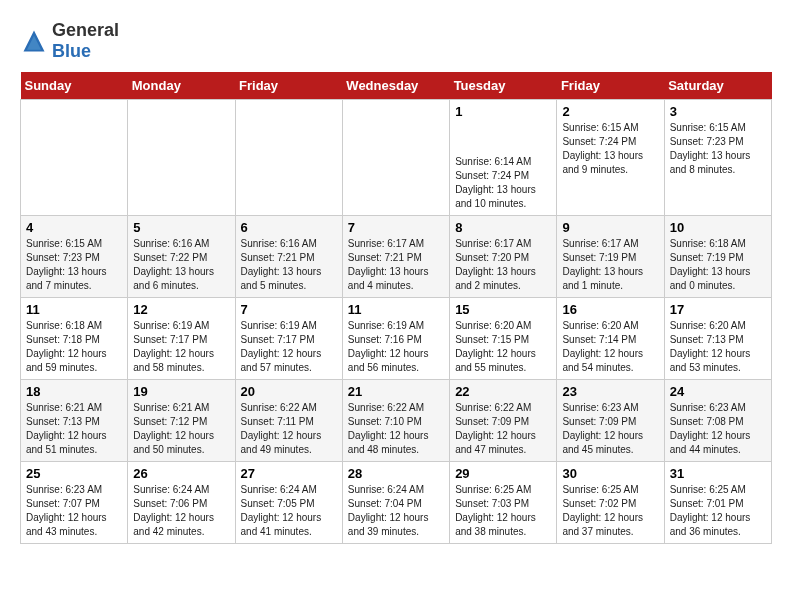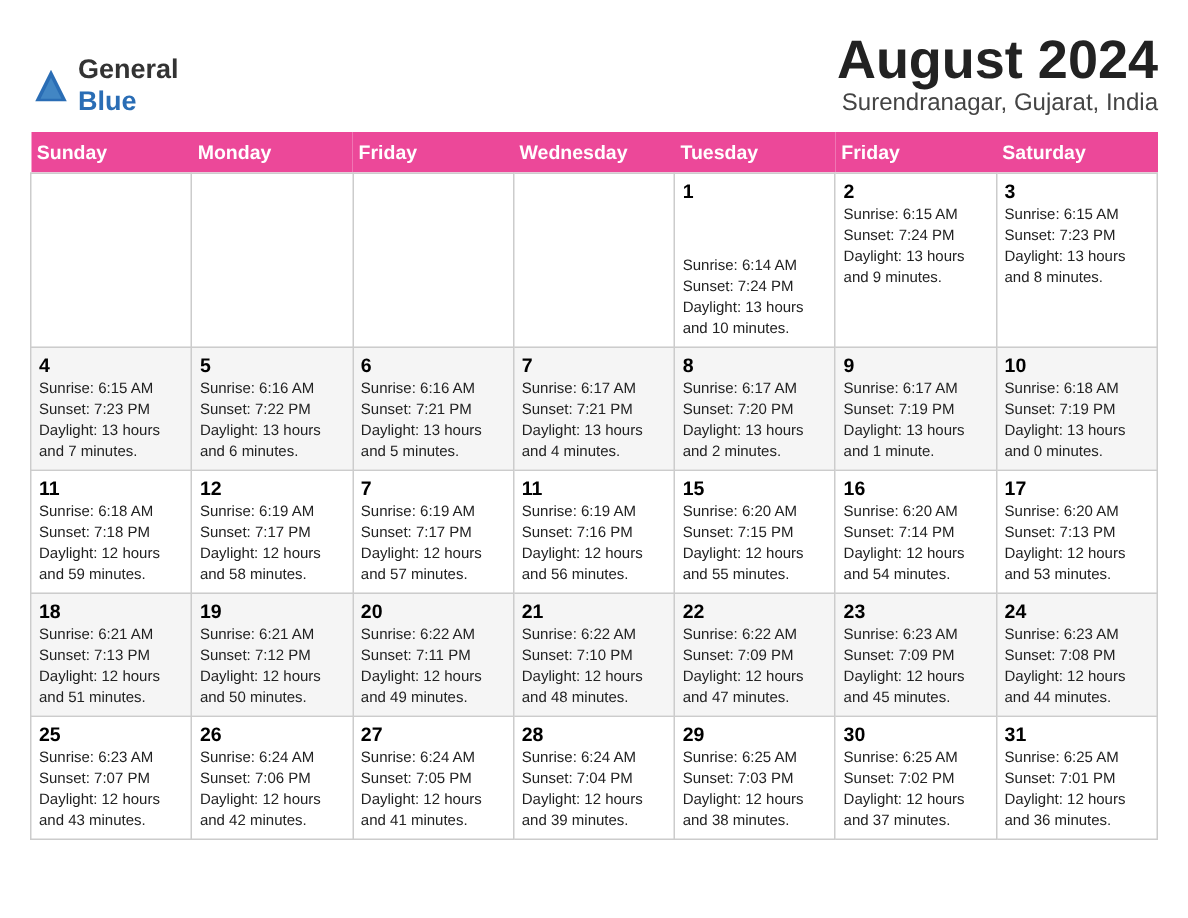--- a/index.html
+++ b/index.html
@@ -6,21 +6,21 @@
     body {
       font-family: Arial, sans-serif;
       background: #fff;
       width: 792px;
       min-height: 612px;
       padding: 20px;
     }
     .header-area {
       display: flex;
       justify-content: space-between;
-      align-items: flex-end;
+      align-items: center;
       margin-bottom: 10px;
     }
     .logo {
       display: flex;
       align-items: center;
       gap: 4px;
     }
     .logo-text-general {
       font-size: 18px;
       font-weight: bold;
@@ -47,21 +47,21 @@
     .location {
       font-size: 16px;
       color: #444;
     }
     table {
       width: 100%;
       border-collapse: collapse;
       font-size: 11px;
     }
     th {
-      background-color: #ec4899;
+      background-color: #b91c1c;
       color: #fff;
       padding: 6px 4px;
       text-align: left;
       font-size: 13px;
       font-weight: bold;
     }
     td {
       border: 1px solid #ccc;
       padding: 4px 5px;
       vertical-align: top;
@@ -95,24 +95,20 @@
   <div class="logo">
     <svg class="logo-icon" viewBox="0 0 32 32" xmlns="http://www.w3.org/2000/svg">
       <polygon points="16,4 28,28 4,28" fill="#2a6db5"></polygon>
       <polygon points="16,10 24,26 8,26" fill="#5a9fd4" opacity="0.5"></polygon>
     </svg>
     <div>
       <span class="logo-text-general">General</span><br>
       <span class="logo-text-blue">Blue</span>
     </div>
   </div>
-  <div class="title-area">
-    <div class="month-year">August 2024</div>
-    <div class="location">Surendranagar, Gujarat, India</div>
-  </div>
 </div>
 
 <table>
   <thead>
     <tr>
     <th>Sunday</th>
         <th>Monday</th>
         <th>Friday</th>
         <th>Wednesday</th>
         <th>Tuesday</th>

